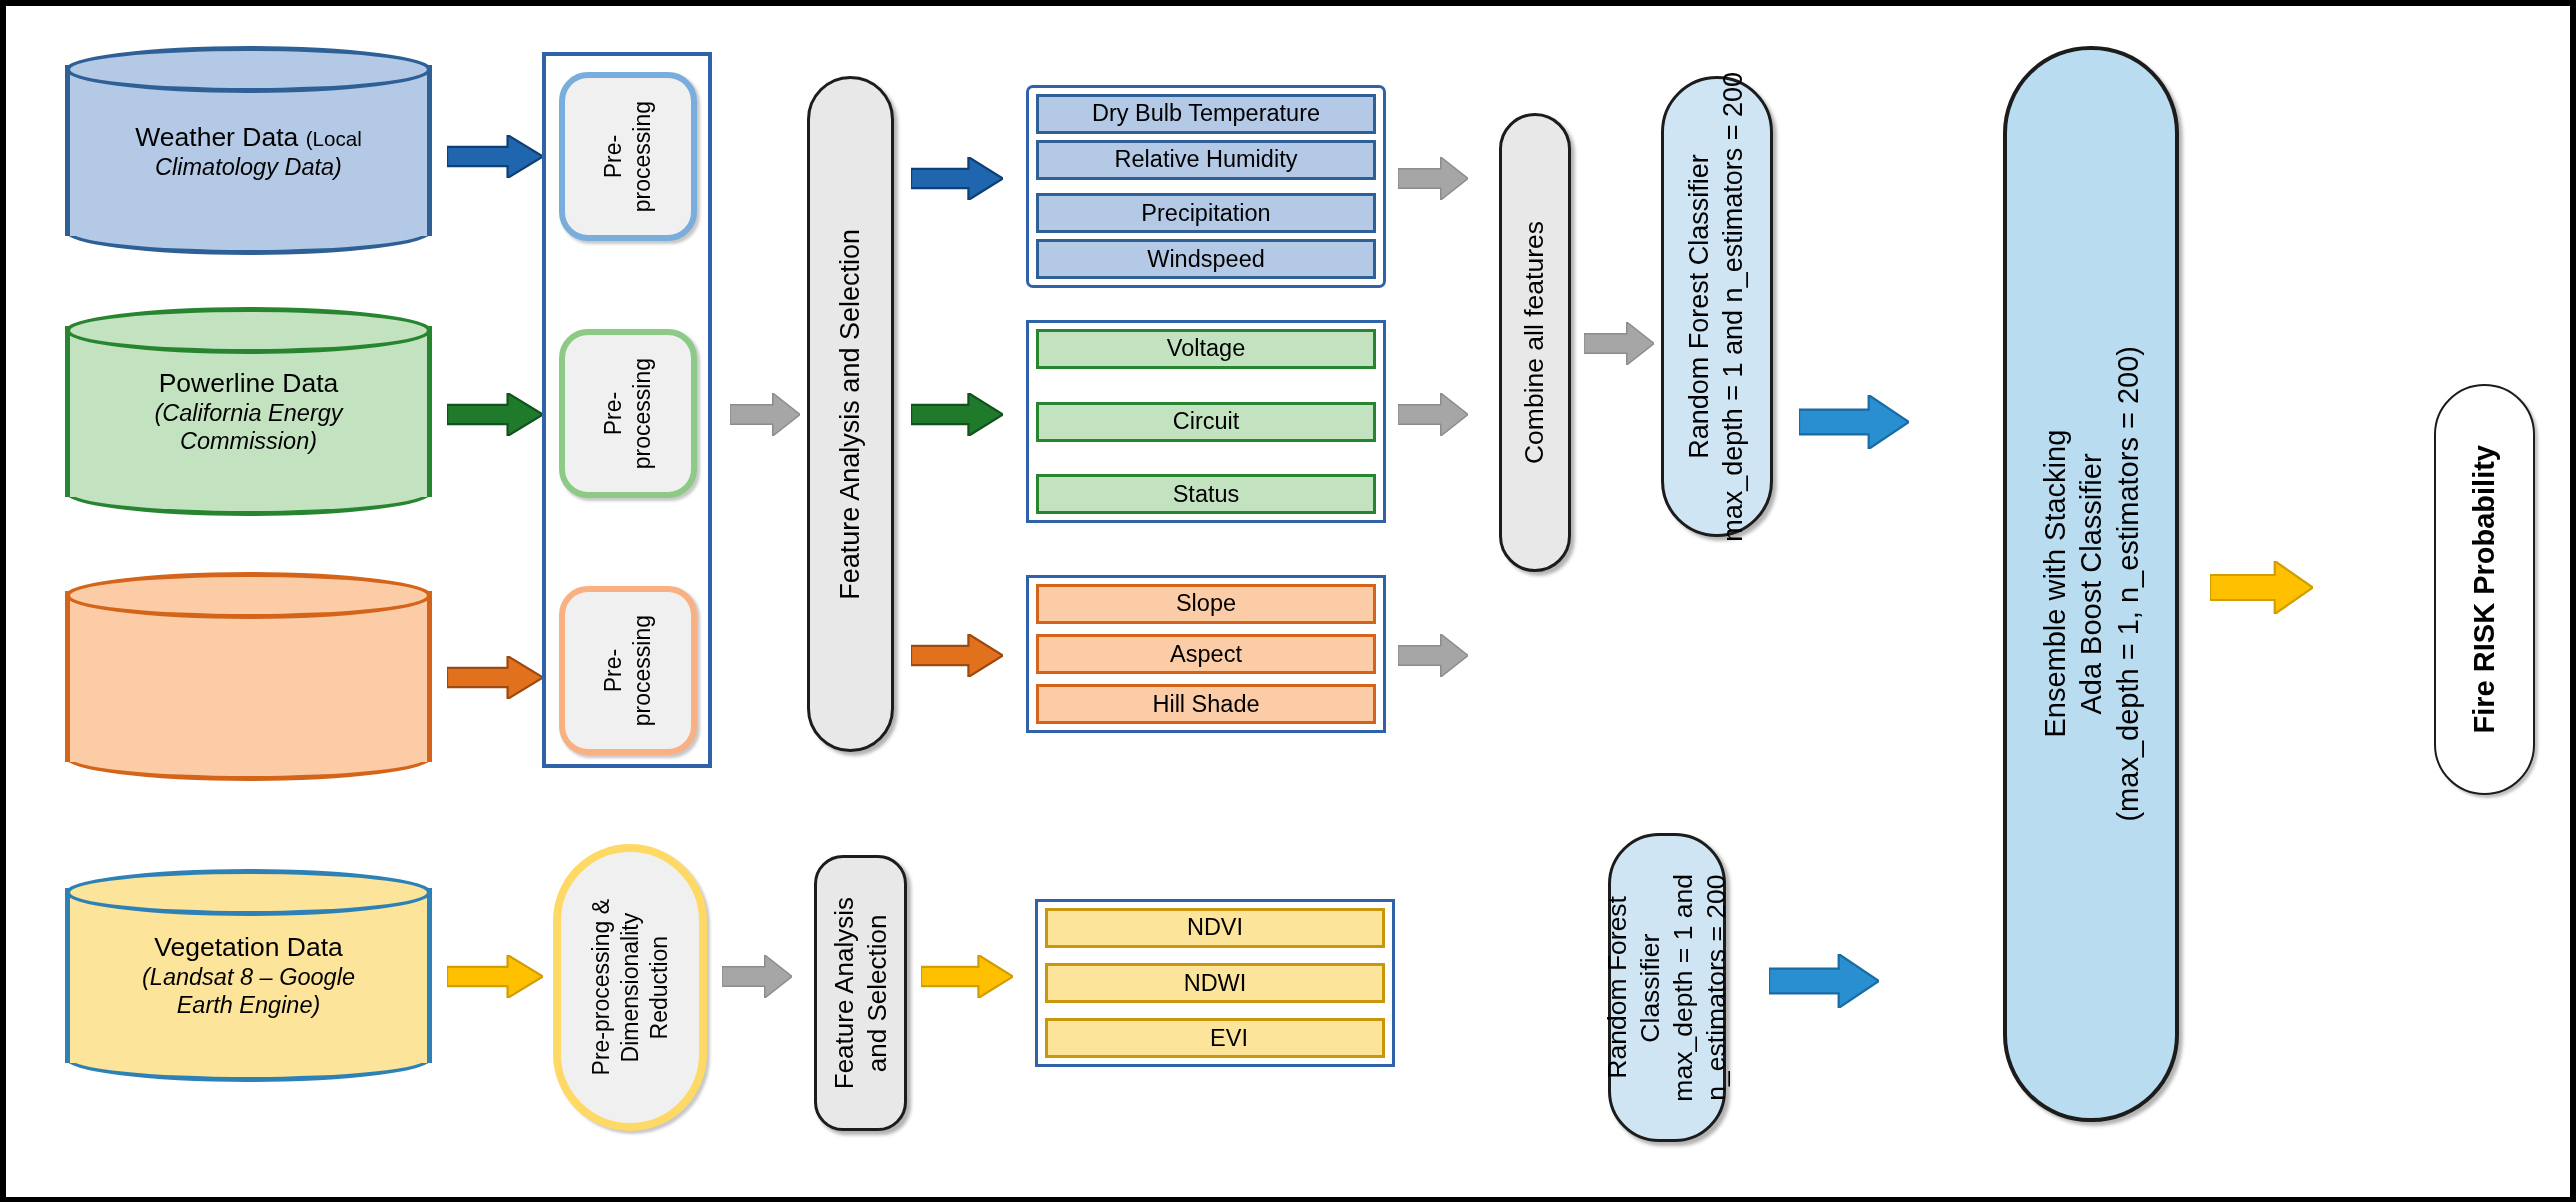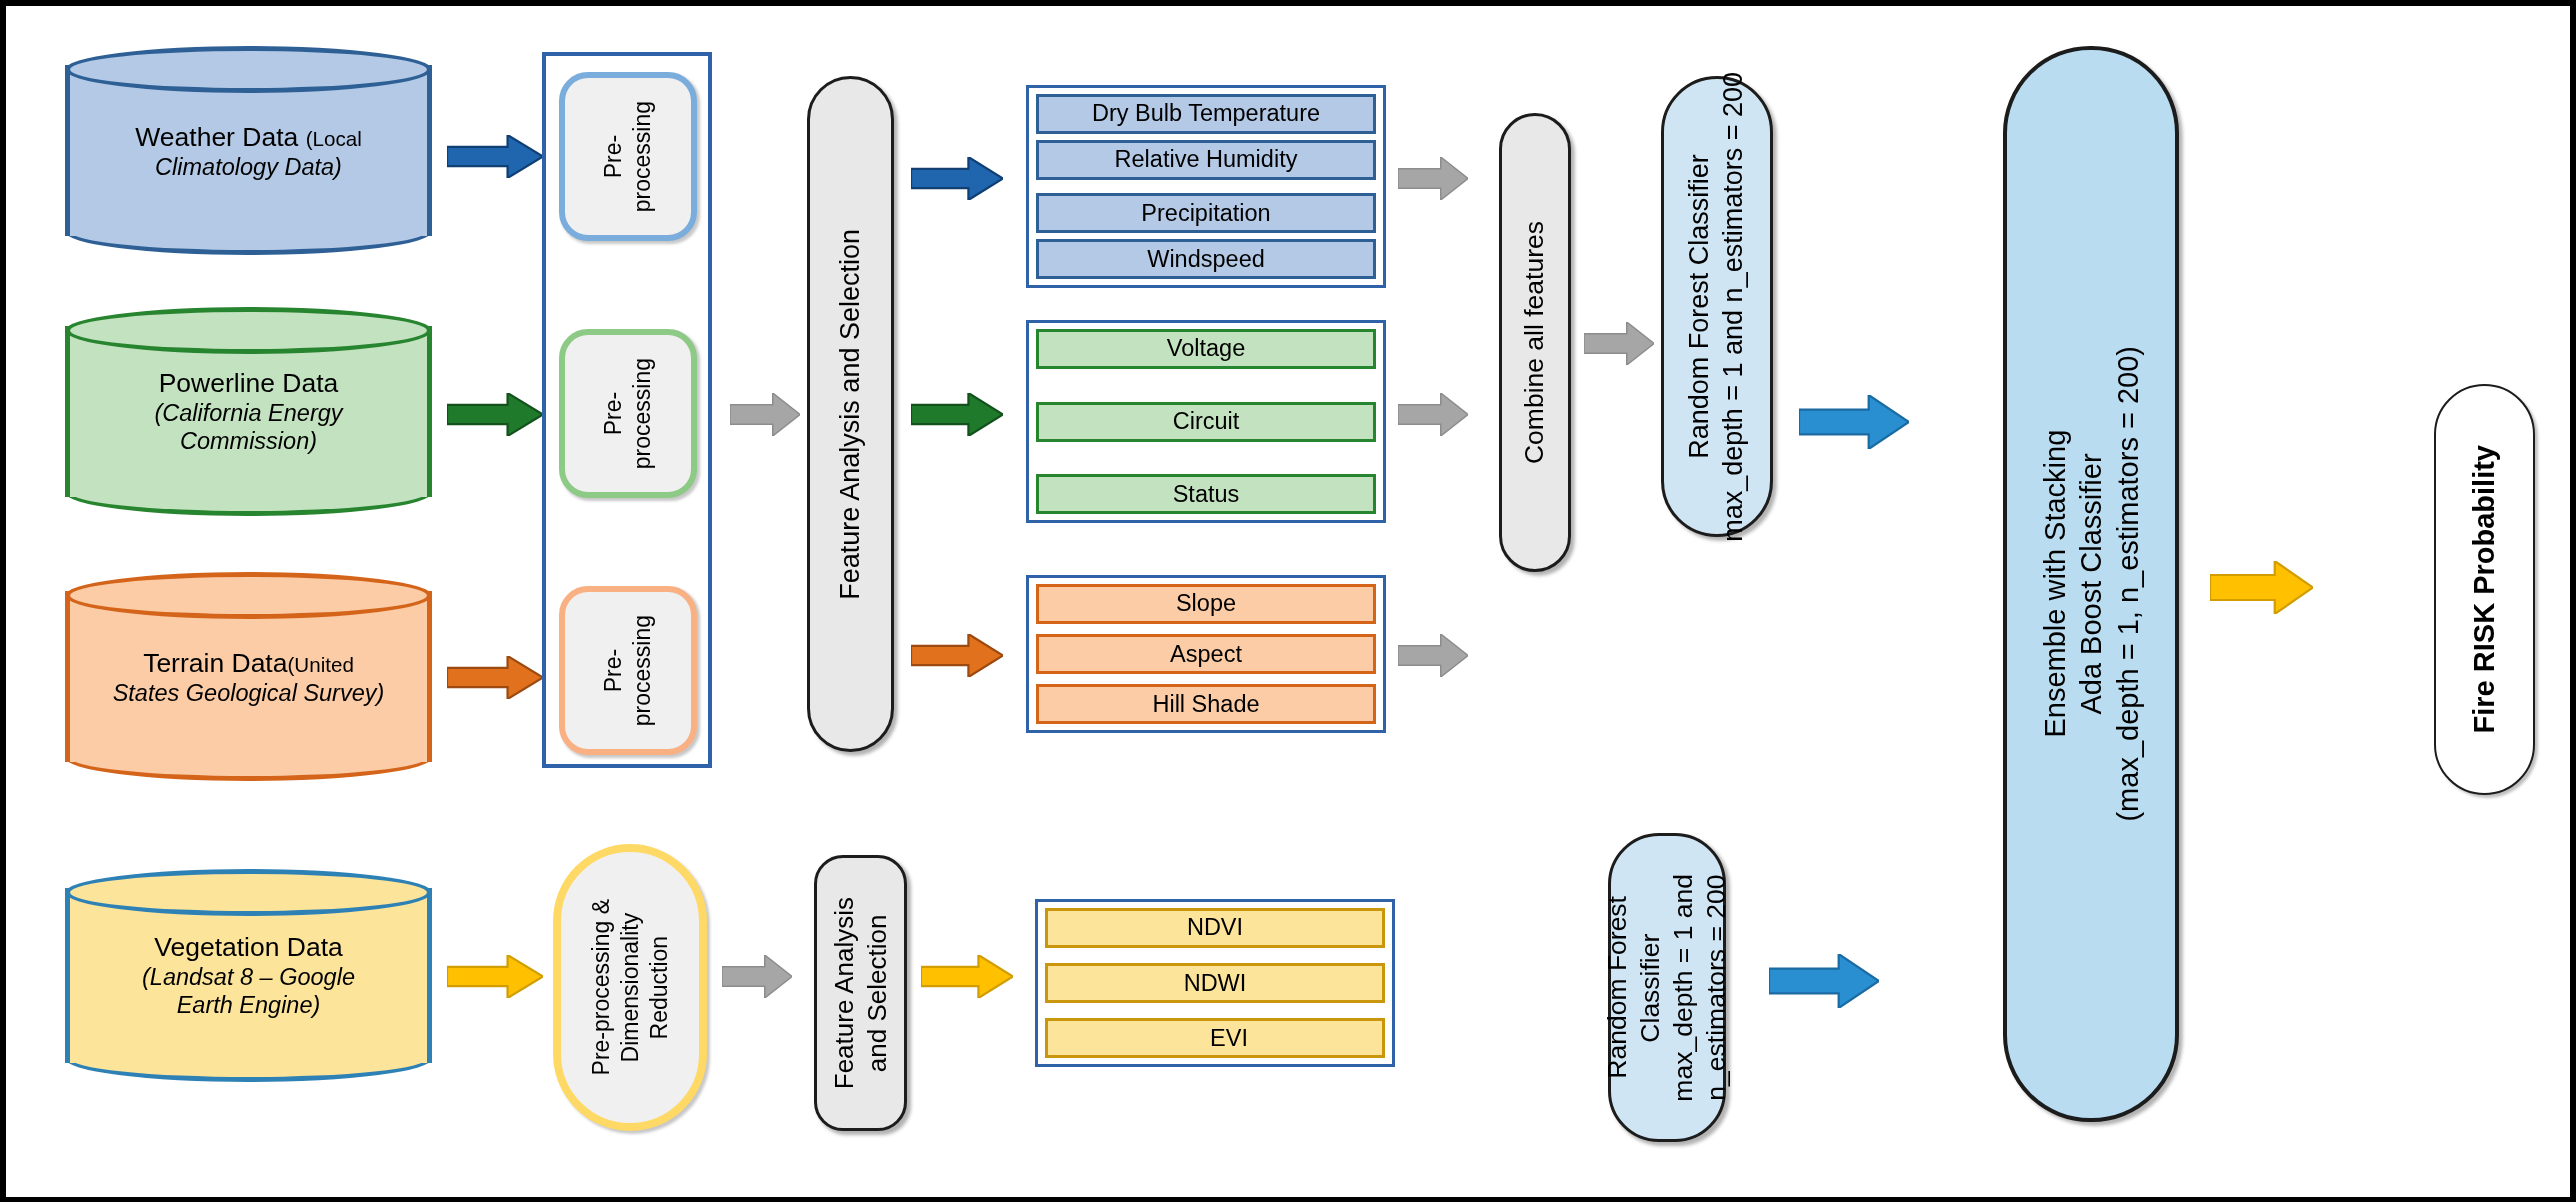--- a/index.html
+++ b/index.html
@@ -131,24 +131,20 @@
       <span class="lbl-main">Powerline Data</span><br>
       <span class="lbl-sub">(California Energy</span><br>
       <span class="lbl-sub">Commission)</span>
     </div>
   </div>
 
   <div class="cyl" style="left:59px;top:566px;width:367px;height:209px;--stroke:#d4641a;--fill:#fbcca6;">
     <div class="bot"></div>
     <div class="body"></div>
     <div class="top"></div>
-    <div class="label">
-      <span class="lbl-main">Terrain Data</span><span class="lbl-sub-inline">(United</span><br>
-      <span class="lbl-sub">States Geological Survey)</span>
-    </div>
   </div>
 
   <div class="cyl" style="left:59px;top:863px;width:367px;height:213px;--stroke:#2e81b5;--fill:#fce49a;">
     <div class="bot"></div>
     <div class="body"></div>
     <div class="top"></div>
     <div class="label">
       <span class="lbl-main">Vegetation Data</span><br>
       <span class="lbl-sub">(Landsat 8 – Google</span><br>
       <span class="lbl-sub">Earth Engine)</span>
@@ -225,21 +221,21 @@
     <svg viewBox="0 0 125 58" preserveAspectRatio="none">
         <polygon points="0,16 78,16 78,0 125,29 78,58 78,42 0,42" fill="#e2711d" stroke="#9c4a10" stroke-width="3"></polygon>
       </svg>
   </div>
   <div class="arrow" style="left:915px;top:949px;width:92px;height:43px;">
     <svg viewBox="0 0 125 58" preserveAspectRatio="none">
         <polygon points="0,16 78,16 78,0 125,29 78,58 78,42 0,42" fill="#ffc000" stroke="#d19d00" stroke-width="3"></polygon>
       </svg>
   </div>
 
-  <div class="featgroup" style="left:1020px;top:79px;width:360px;height:203px;">
+  <div class="featgroup" style="left:1020px;top:79px;width:360px;height:203px;border-radius:7px;">
     <div class="featbox" style="background:#b3c9e5;border:3.7px solid #2e6096;">Dry Bulb Temperature</div>
     <div class="featbox" style="background:#b3c9e5;border:3.7px solid #2e6096;">Relative Humidity</div>
     <div class="featbox" style="background:#b3c9e5;border:3.7px solid #2e6096;margin-top:7px;">Precipitation</div>
     <div class="featbox" style="background:#b3c9e5;border:3.7px solid #2e6096;">Windspeed</div>
   </div>
 
   <div class="featgroup" style="left:1020px;top:314px;width:360px;height:203px;">
     <div class="featbox" style="background:#c3e2bf;border:3.7px solid #27842f;">Voltage</div>
     <div class="featbox" style="background:#c3e2bf;border:3.7px solid #27842f;">Circuit</div>
     <div class="featbox" style="background:#c3e2bf;border:3.7px solid #27842f;">Status</div>

